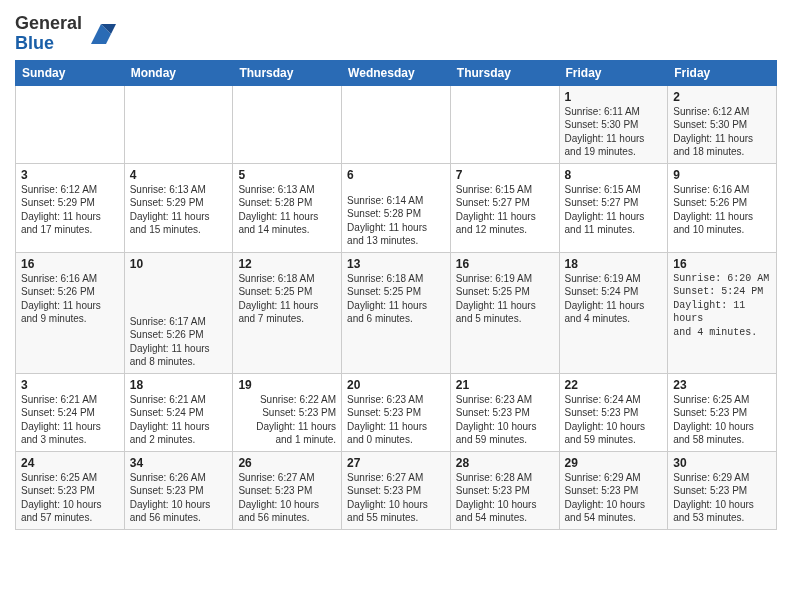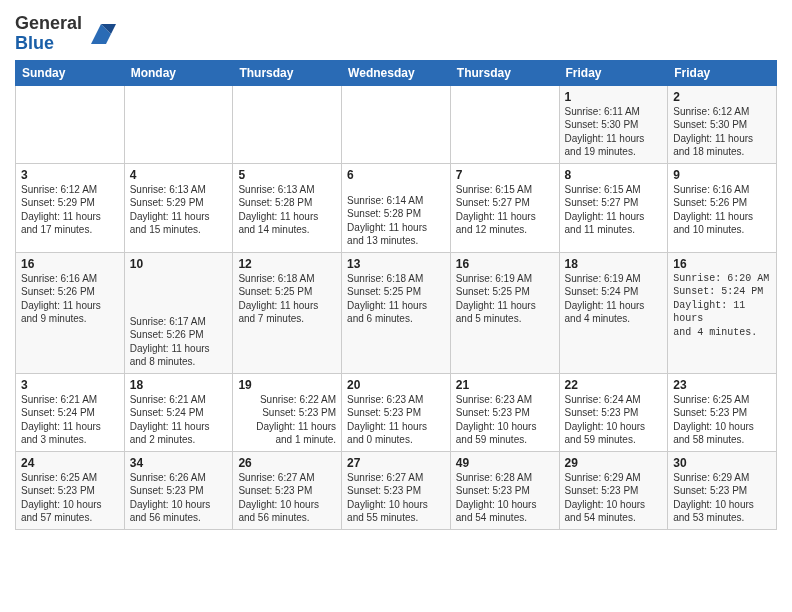--- a/index.html
+++ b/index.html
@@ -329,21 +329,21 @@
 and 56 minutes.</div>
           </td>
           <td>
             <span class="day-number">27</span>
             <div class="day-detail" style="white-space: pre-line;">Sunrise: 6:27 AM
 Sunset: 5:23 PM
 Daylight: 10 hours
 and 55 minutes.</div>
           </td>
           <td>
-            <span class="day-number">49</span>
+            <span class="day-number">28</span>
             <div class="day-detail" style="white-space: pre-line;">Sunrise: 6:28 AM
 Sunset: 5:23 PM
 Daylight: 10 hours
 and 54 minutes.</div>
           </td>
           <td>
             <span class="day-number">29</span>
             <div class="day-detail" style="white-space: pre-line;">Sunrise: 6:29 AM
 Sunset: 5:23 PM
 Daylight: 10 hours

